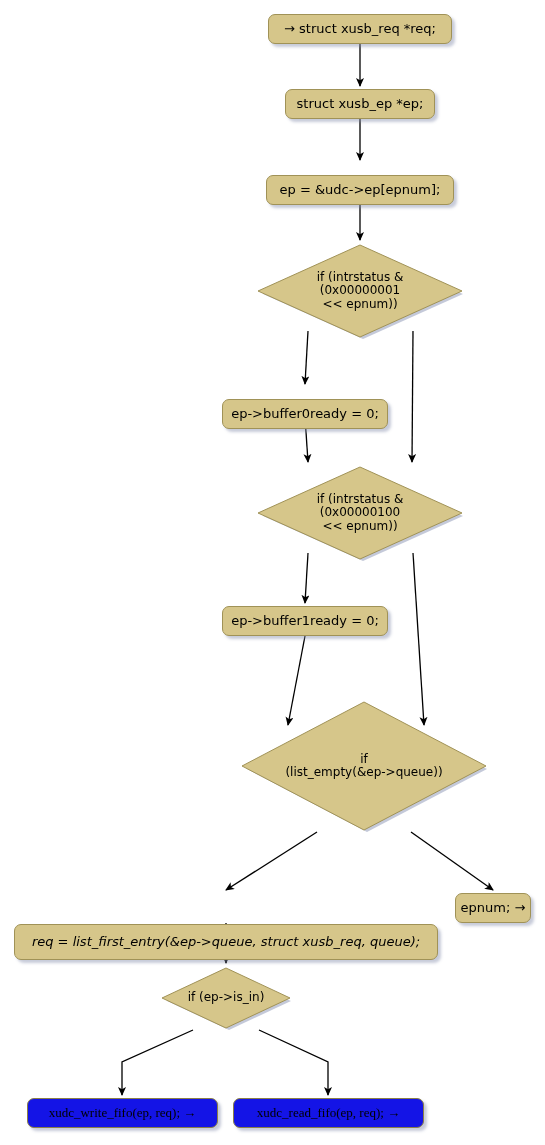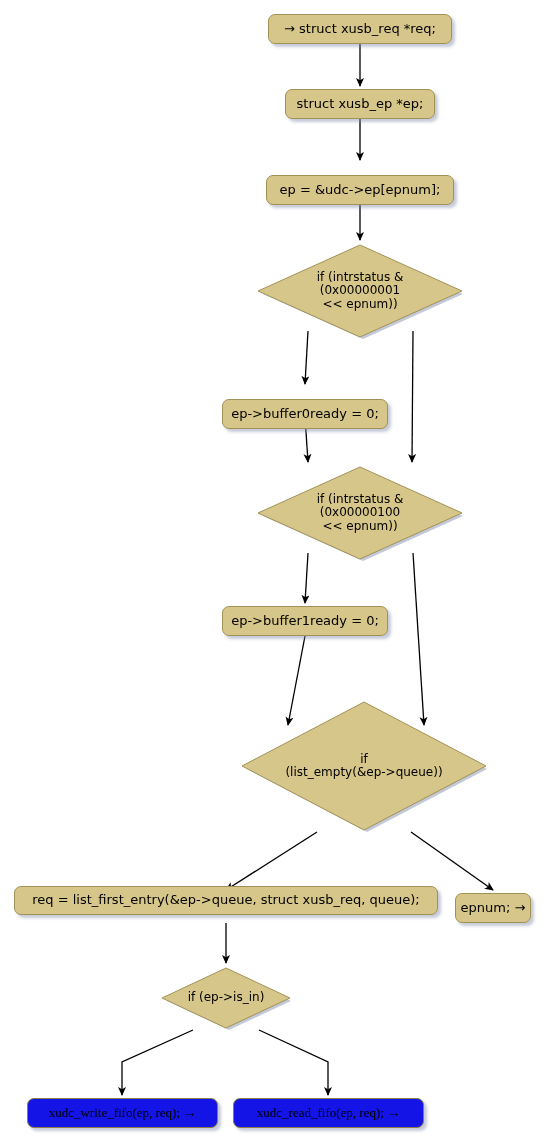--- a/index.html
+++ b/index.html
@@ -117,21 +117,21 @@
           <path d="M 104,2 L 206,48 L 104,94 L 2,48 Z" fill="#D6C68A" stroke="#A09257" stroke-width="1"></path>
         </svg><div class="dia-label">if (intrstatus &amp;
 (0x00000100
 &lt;&lt; epnum))</div></div>
       <div class="node rect" style="left: 222px; top: 606px; width: 166px; height: 30px;"><span>ep-&gt;buffer1ready = 0;</span></div>
       <div class="node diamond" style="left: 240px; top: 700px; width: 248px; height: 132px;"><svg class="dia-shape" viewBox="0 0 248 132" preserveAspectRatio="none">
           <path d="M 124,5 L 244,66 L 124,129 L 4,66 Z" fill="#8A94B4" opacity="0.5" transform="translate(3,3)"></path>
           <path d="M 124,2 L 246,66 L 124,130 L 2,66 Z" fill="#D6C68A" stroke="#A09257" stroke-width="1"></path>
         </svg><div class="dia-label">if
 (list_empty(&amp;ep-&gt;queue))</div></div>
-      <div class="node rect" style="left: 14px; top: 886px; width: 424px; height: 29px;"><span>req = list_first_entry(&amp;ep-&gt;queue, struct xusb_req, queue);</span></div>
+      <div class="node rect" style="left: 14px; top: 924px; width: 424px; height: 36px; font-style: italic;"><span>req = list_first_entry(&amp;ep-&gt;queue, struct xusb_req, queue);</span></div>
       <div class="node rect" style="left: 455px; top: 893px; width: 76px; height: 30px;"><span>epnum; →</span></div>
       <div class="node diamond" style="left: 160px; top: 966px; width: 132px; height: 64px;"><svg class="dia-shape" viewBox="0 0 132 64" preserveAspectRatio="none">
           <path d="M 66,5 L 128,32 L 66,61 L 4,32 Z" fill="#8A94B4" opacity="0.5" transform="translate(3,3)"></path>
           <path d="M 66,2 L 130,32 L 66,62 L 2,32 Z" fill="#D6C68A" stroke="#A09257" stroke-width="1"></path>
         </svg><div class="dia-label">if (ep-&gt;is_in)</div></div>
       <div class="node rect blue" style="left: 27px; top: 1098px; width: 191px; height: 30px;"><span>xudc_write_fifo(ep, req); →</span></div>
       <div class="node rect blue" style="left: 233px; top: 1098px; width: 191px; height: 30px;"><span>xudc_read_fifo(ep, req); →</span></div>
     </div>
 
 </div>

